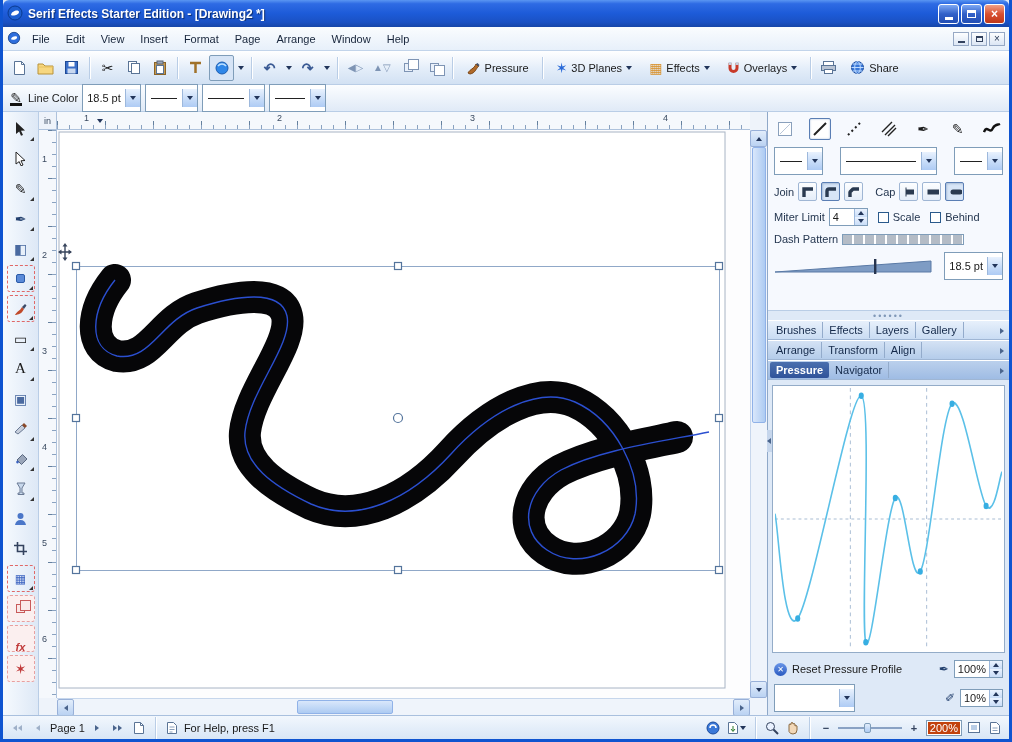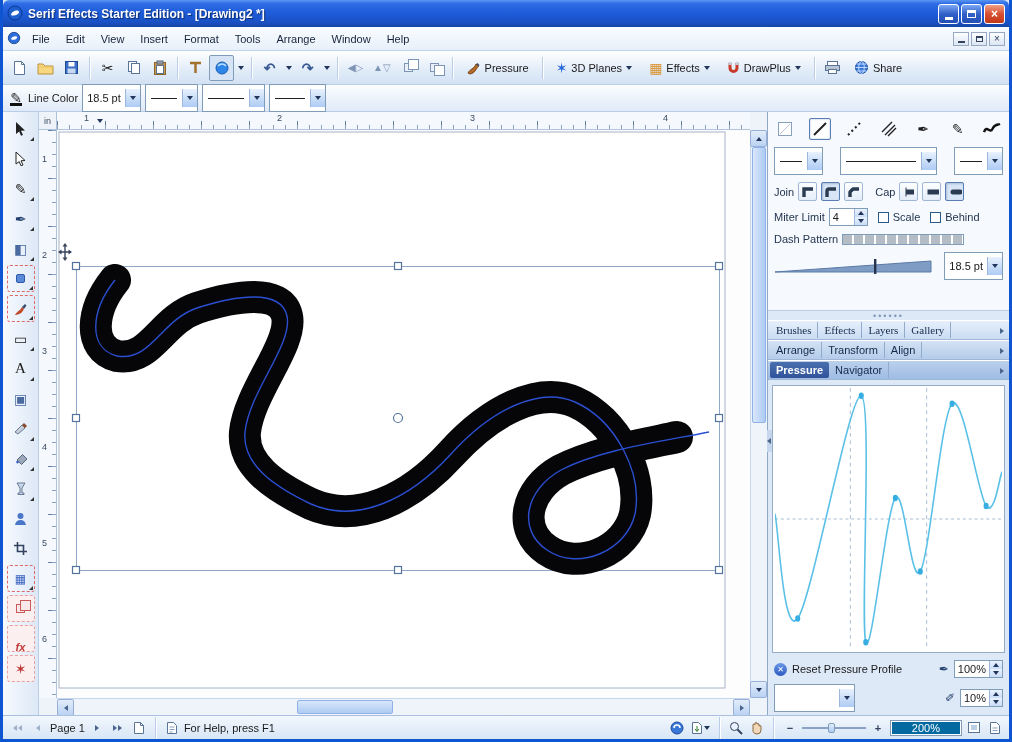--- a/index.html
+++ b/index.html
@@ -125,21 +125,21 @@
   .flabel { color:#24364F; }
   .spin { display:inline-flex; height:18px; border:1px solid #7F9DB9; background:#fff; align-items:stretch; }
   .spin .val { padding:2px 3px; min-width:24px; }
   .spin .sb { width:13px; display:flex; flex-direction:column; border-left:1px solid #9DB8DC; }
   .spin .sb span { flex:1; display:flex; align-items:center; justify-content:center; background:linear-gradient(#EAF2FE,#C9DDF8); }
   .cbox { width:11px; height:11px; border:1px solid #2A5A8C; background:#fff; display:inline-block; }
   .dashbar { width:122px; height:11px; border:1px solid #7F9DB9;
     background:repeating-linear-gradient(90deg,#B4BCC6 0 9px,#fff 9px 11px); }
   .splitter { height:9px; display:flex; align-items:center; justify-content:center; color:#8098B8; letter-spacing:2px; font-size:9px; }
   .strip { height:20px; display:flex; align-items:center; padding:0 2px; border-top:1px solid #fff; border-bottom:1px solid #9FB6D4; }
-  .strip.s1 { background:linear-gradient(180deg,#E7F0FB,#C9DCF3);font-family:Liberation Serif, serif; }
+  .strip.s1 { background:linear-gradient(180deg,#E7F0FB,#C9DCF3); }
   .strip.s2 { background:linear-gradient(180deg,#D4E2F4,#B4CCEA); }
   .strip.s3 { background:linear-gradient(180deg,#BBD0EC,#9FBCE4); }
   .sitem { padding:2px 6px; color:#14294A; border-right:1px solid #93ABCB; }
   .sitem:last-of-type { border-right:none; }
   .sitem.on { background:linear-gradient(180deg,#4A6FAE,#30539A); color:#fff; font-weight:bold; border-radius:2px; border-right:none; }
   .sarrow { margin-left:auto; padding:0 3px; }
   .graphwrap { flex:1; margin:5px 4px 4px; background:#fff; border:1px solid #94ACC8; position:relative; }
   .graphwrap svg { position:absolute; inset:2px; width:calc(100% - 4px); height:calc(100% - 4px); }
   .gl { stroke:#A9BDD4; stroke-dasharray:3 3; stroke-width:1; }
   #pcurve { stroke:#5BC0E8; stroke-width:1.6; fill:none; }
@@ -152,21 +152,21 @@
   
   .statusbar { position:absolute; left:0; right:0; bottom:0; height:24px;
     background:linear-gradient(180deg,#F2F7FD,#D8E6F6); border-top:1px solid #A9C0DE;
     display:flex; align-items:center; padding:0 5px; gap:3px; }
   .sbbtn { min-width:18px; height:18px; display:flex; align-items:center; justify-content:center; border-radius:2px; gap:1px; padding:0 2px; }
   .zslider { position:relative; width:64px; height:12px; }
   .zslider .track { position:absolute; left:0; right:0; top:5px; height:2px; background:#8AA2C4; }
   .zslider .zthumb { position:absolute; left:26px; top:1px; width:7px; height:10px;
     background:linear-gradient(#E2EDFB,#AECBF2); border:1px solid #7F9DB9; border-radius:2px; }
   .zoombadge { border:1px solid #7F9DB9; background:#fff; padding:1px; }
-  .zoombadge span { background:#0369a1; color:#fff; padding:0 20px; }
+  .zoombadge span { background:#c2410c; color:#fff; padding:0 2px; }
   .dim { opacity:.45; }
 </style>
 </head>
 <body>
 
 <div class="window">
 
   <div class="titlebar">
     <span>
       <svg width="16" height="16" viewBox="0 0 16 16">
@@ -193,21 +193,21 @@
       <svg width="14" height="14" viewBox="0 0 16 16">
           <circle cx="8" cy="8" r="6.5" fill="#2E6EDC" stroke="#16448F"></circle>
           <path d="M4.5 9.5 C 5 6, 11.5 5, 11.5 7.3 C 11.5 9.6, 6.5 10.8, 4.5 9.5 Z" fill="#fff"></path>
         </svg>
     </span>
     <span class="mi">File</span>
     <span class="mi">Edit</span>
     <span class="mi">View</span>
     <span class="mi">Insert</span>
     <span class="mi">Format</span>
-    <span class="mi">Tools</span>
+    <span class="mi">Page</span>
     <span class="mi">Arrange</span>
     <span class="mi">Window</span>
     <span class="mi">Help</span>
     <span class="mspacer"></span>
     <span class="mdibtn">
         <i class="g-min2"></i>
       </span>
     <span class="mdibtn">
         <i class="g-res2"></i>
       </span>
@@ -312,21 +312,21 @@
       <span class="g" style="color:#D8902A;">▦</span>
       <span>Effects</span>
       <i class="tri t-d"></i>
     </span>
     <span class="btn24 labeled">
       <svg width="13" height="14" viewBox="0 0 13 14">
           <path d="M3 2 v5 a3.5 3.5 0 0 0 7 0 V2" stroke="#C83A2A" stroke-width="3" fill="none"></path>
           <rect x="1.6" y="1" width="3" height="3" fill="#C6CEDC"></rect>
           <rect x="8.6" y="1" width="3" height="3" fill="#C6CEDC"></rect>
         </svg>
-      <span>DrawPlus</span>
+      <span>Overlays</span>
       <i class="tri t-d"></i>
     </span>
     <span class="vsep"></span>
     <span class="btn24">
         <svg width="17" height="15" viewBox="0 0 17 15">
           <rect x="3.5" y="1.5" width="10" height="4" fill="#fff" stroke="#5A7496"></rect>
           <rect x="1.5" y="5.5" width="14" height="5" fill="#B9C4D4" stroke="#5A7496"></rect>
           <rect x="4.5" y="9.5" width="8" height="4" fill="#fff" stroke="#5A7496"></rect>
         </svg>
       </span>

